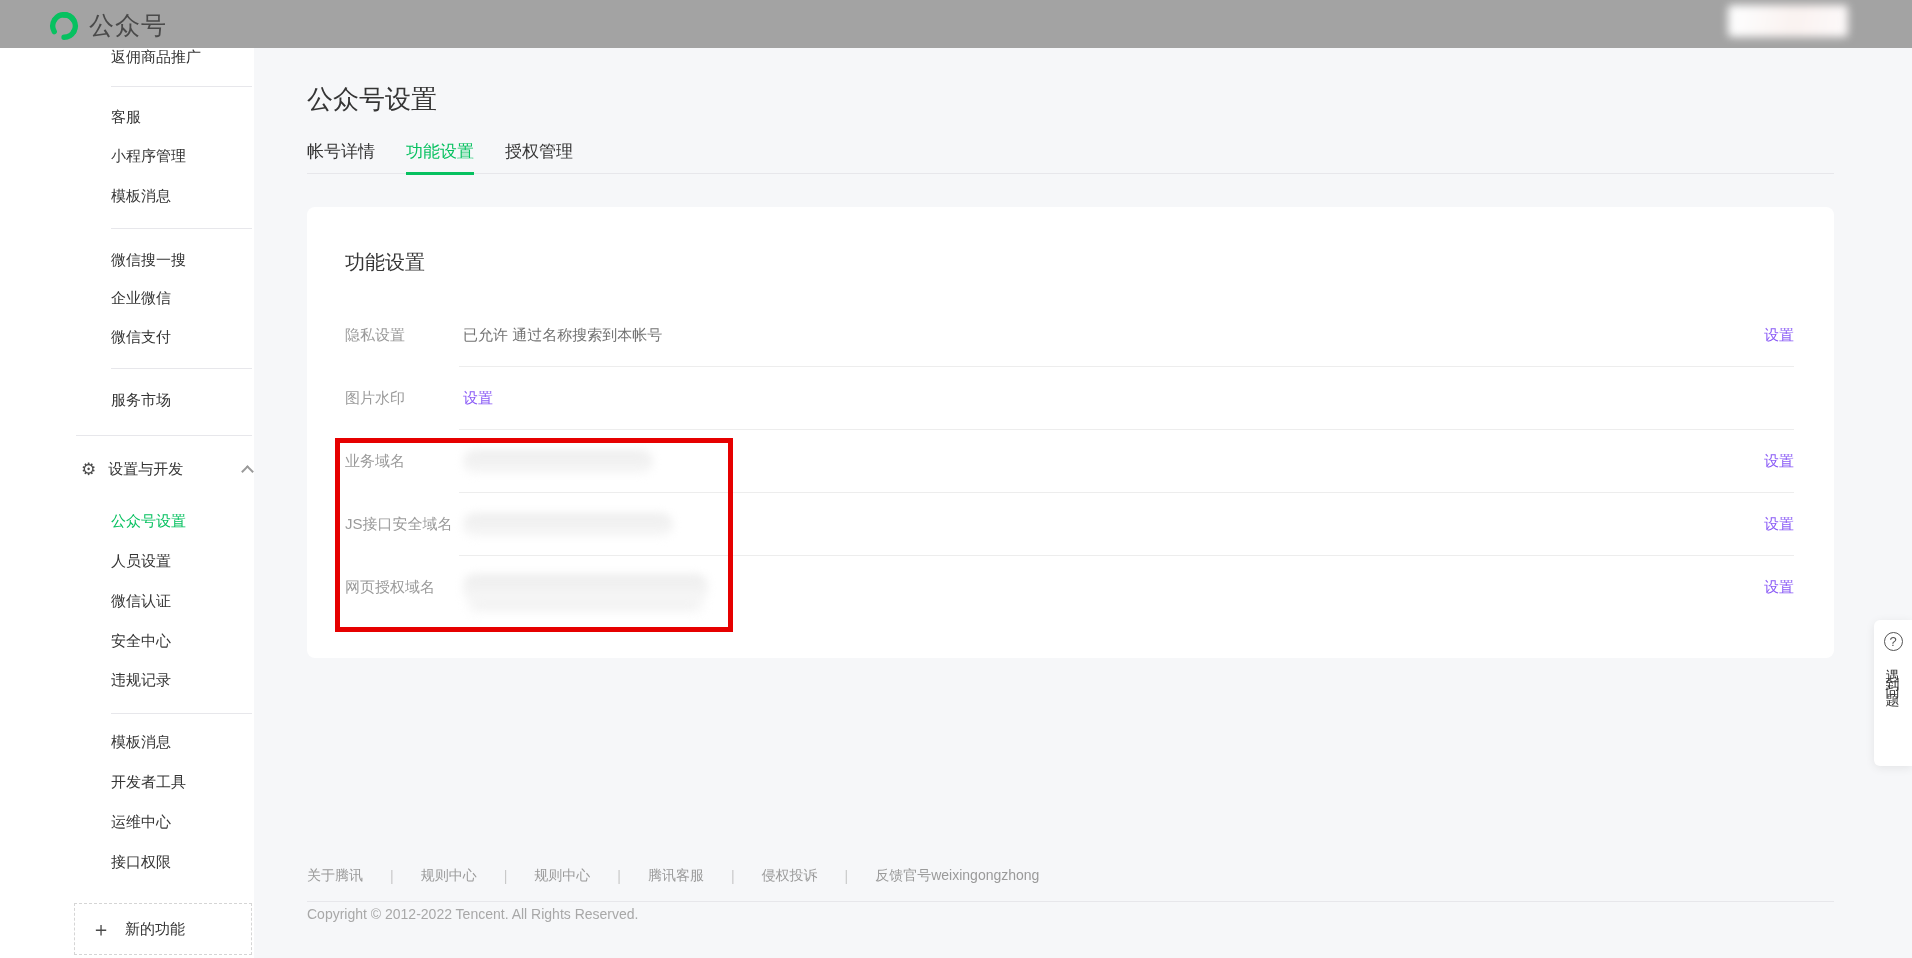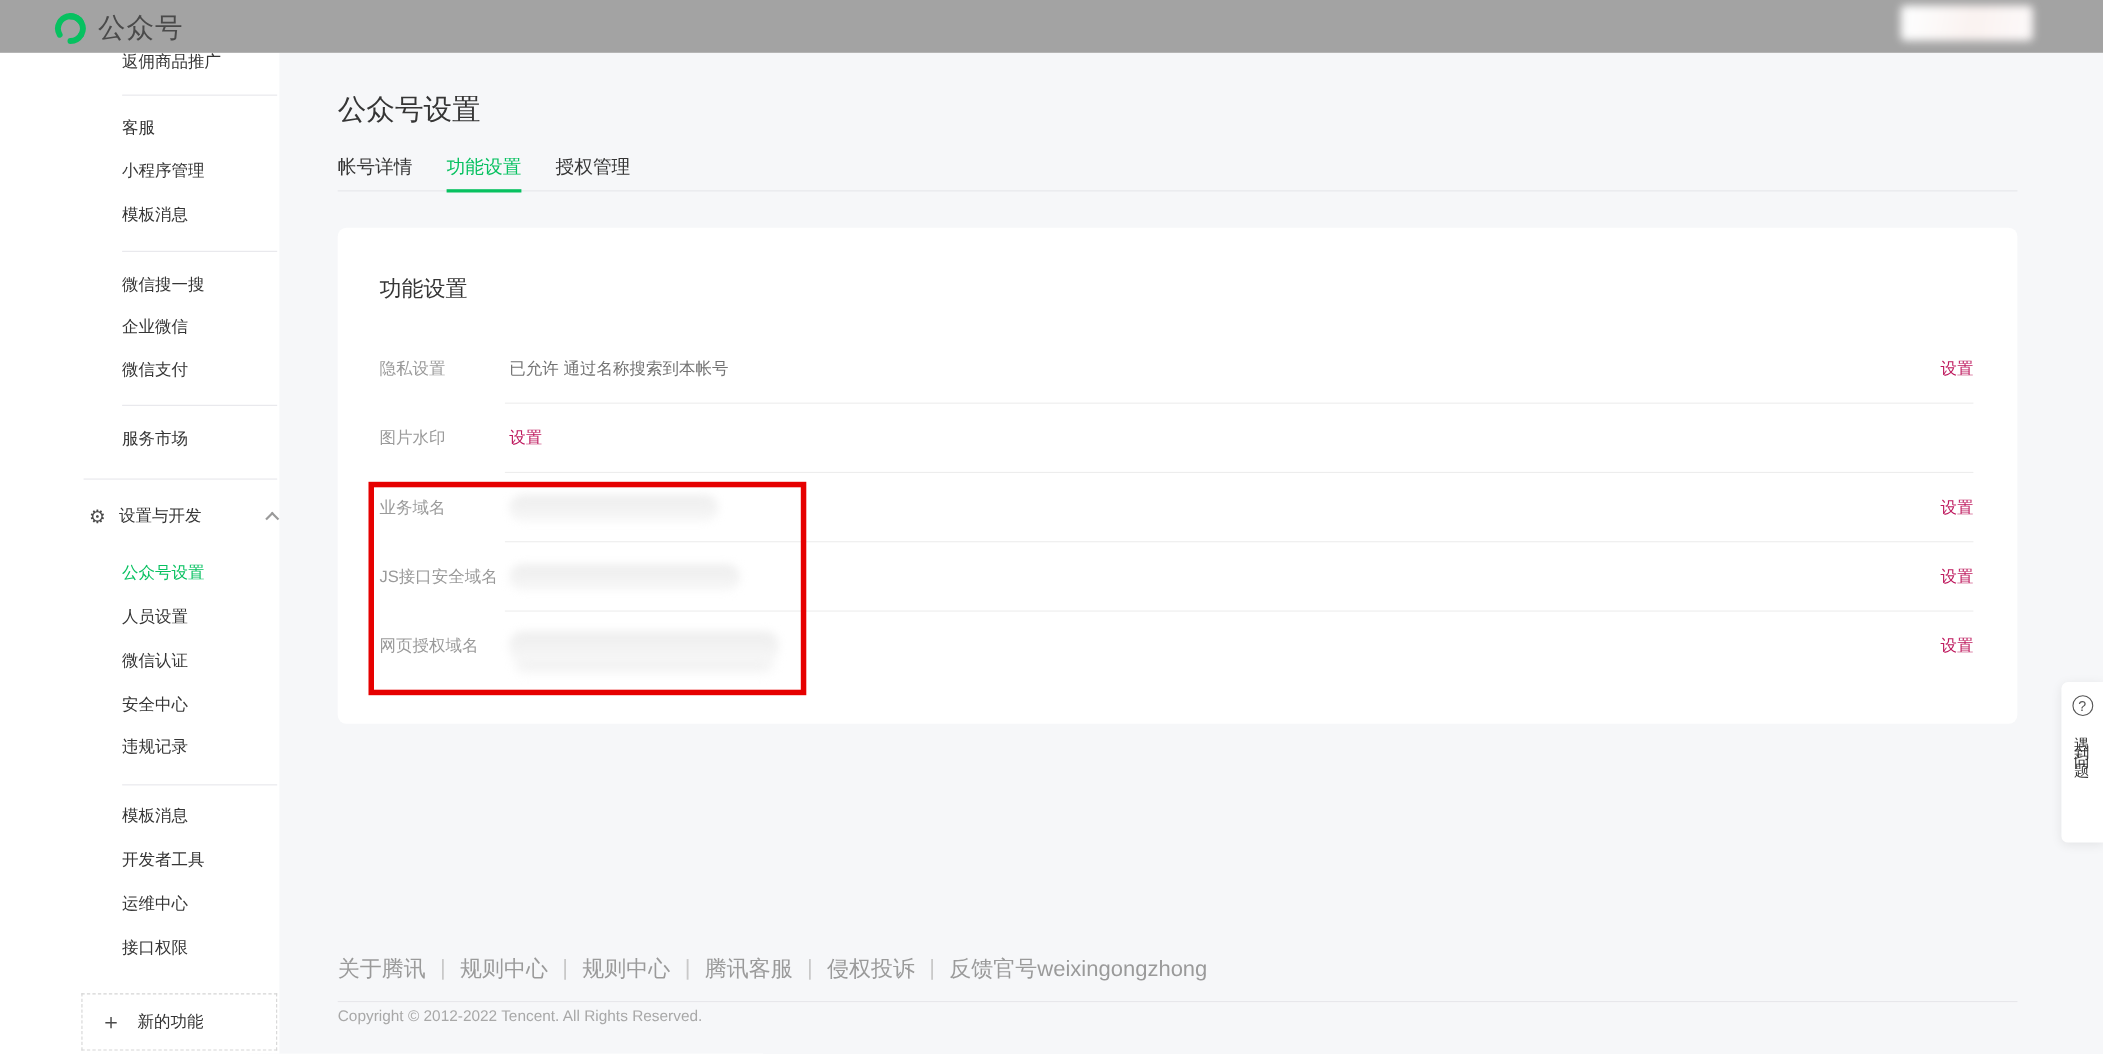--- a/index.html
+++ b/index.html
@@ -40,32 +40,32 @@
   .tab { font-size:17px; color:#353535; height:34px; line-height:24px; cursor:pointer; position:relative; }
   .tab.active { color:#07c160; }
   .tab.active::after { content:""; position:absolute; left:0; right:0; bottom:-1px; height:3px; background:#07c160; }
 
   .card { position:absolute; left:82px; top:159px; width:1527px; height:451px; background:#fff; border-radius:8px; }
   .card-heading { position:absolute; left:38px; top:42px; font-size:20px; font-weight:400; color:#353535; }
   .rows { position:absolute; left:38px; right:40px; top:97px; }
   .row { position:relative; height:63px; display:flex; align-items:center; }
   .row-label { width:118px; flex:none; font-size:15px; color:#9a9a9a; }
   .row-value { flex:1; font-size:15px; color:#737373; display:flex; align-items:center; }
-  .row-action { flex:none; font-size:15px; color:#be185d; cursor:pointer; text-decoration:none; }
+  .row-action { flex:none; font-size:15px; color:#8b5cf6; cursor:pointer; text-decoration:none; }
   .row-sep { position:absolute; left:114px; right:0; bottom:0; height:1px; background:#ededed; }
   .blur-pill { height:24px; border-radius:12px; filter:blur(4px);
     background:linear-gradient(180deg,#ededed 0%,#f8f8f8 100%); }
   .pill-1 { width:190px; } .pill-2 { width:210px; }
   .pill-3 { width:245px; height:28px; box-shadow:0 14px 8px -6px #f0f0f0; }
   .red-box { position:absolute; left:28px; top:231px; width:398px; height:194px;
     border:5px solid #e60000; pointer-events:none; }
 
   
   .footer { position:absolute; left:82px; top:819px; width:1527px; }
-  .f-links { display:flex; align-items:center; gap:13px; font-size:20px; color:#9a9a9a;
+  .f-links { display:flex; align-items:center; gap:27px; font-size:14px; color:#9a9a9a;
     padding-bottom:16px; border-bottom:1px solid #e7e7eb; }
   .f-link { cursor:pointer; }
   .f-sep { color:#c9c9c9; }
   .f-copy { margin-top:4px; font-size:14px; color:#a8a8a8; }
 
   
   .help { position:absolute; right:0; top:620px; width:38px; height:146px; background:#fff;
     border-radius:6px 0 0 6px; box-shadow:0 2px 10px rgba(0,0,0,.08); cursor:pointer;
     display:flex; flex-direction:column; align-items:center; padding-top:12px; z-index:6; }
   .q-circle { width:19px; height:19px; border:1.5px solid #555; border-radius:50%;

